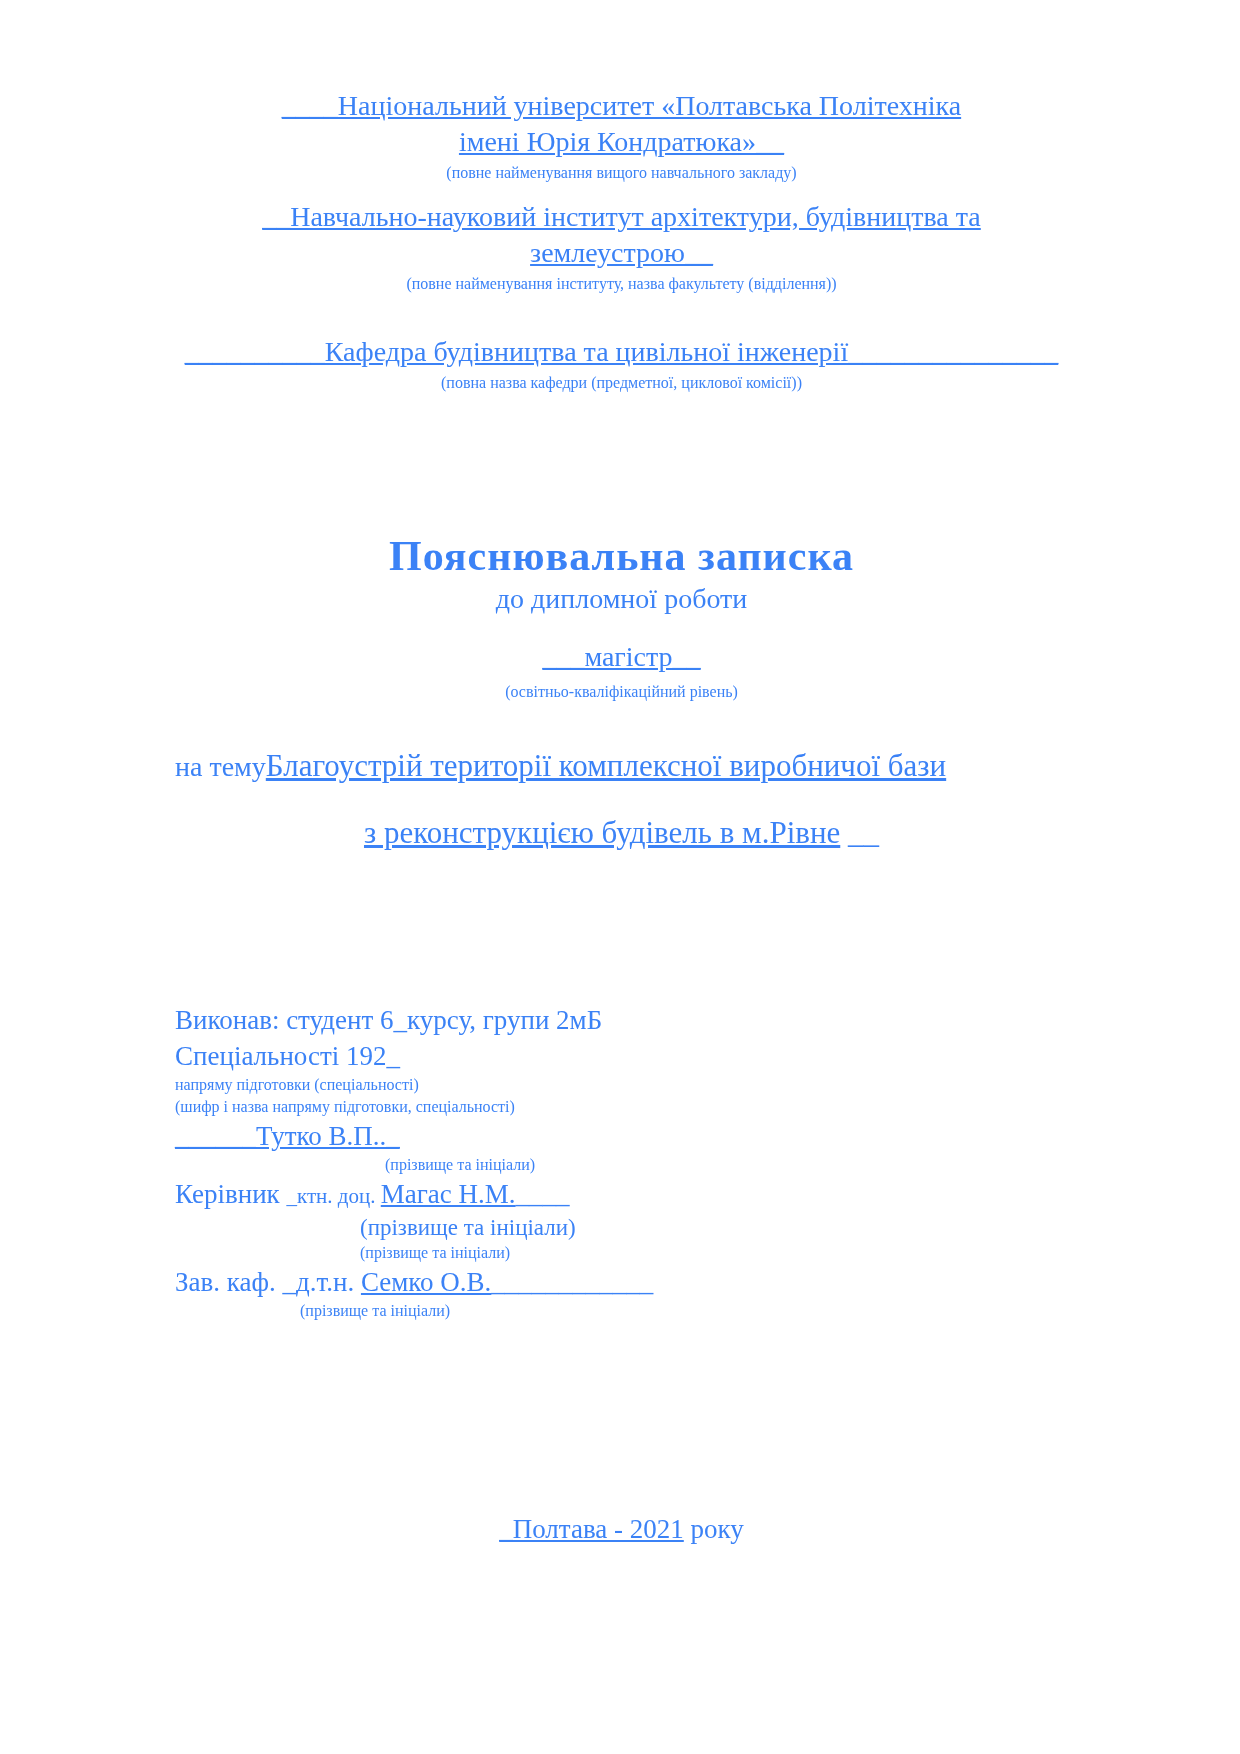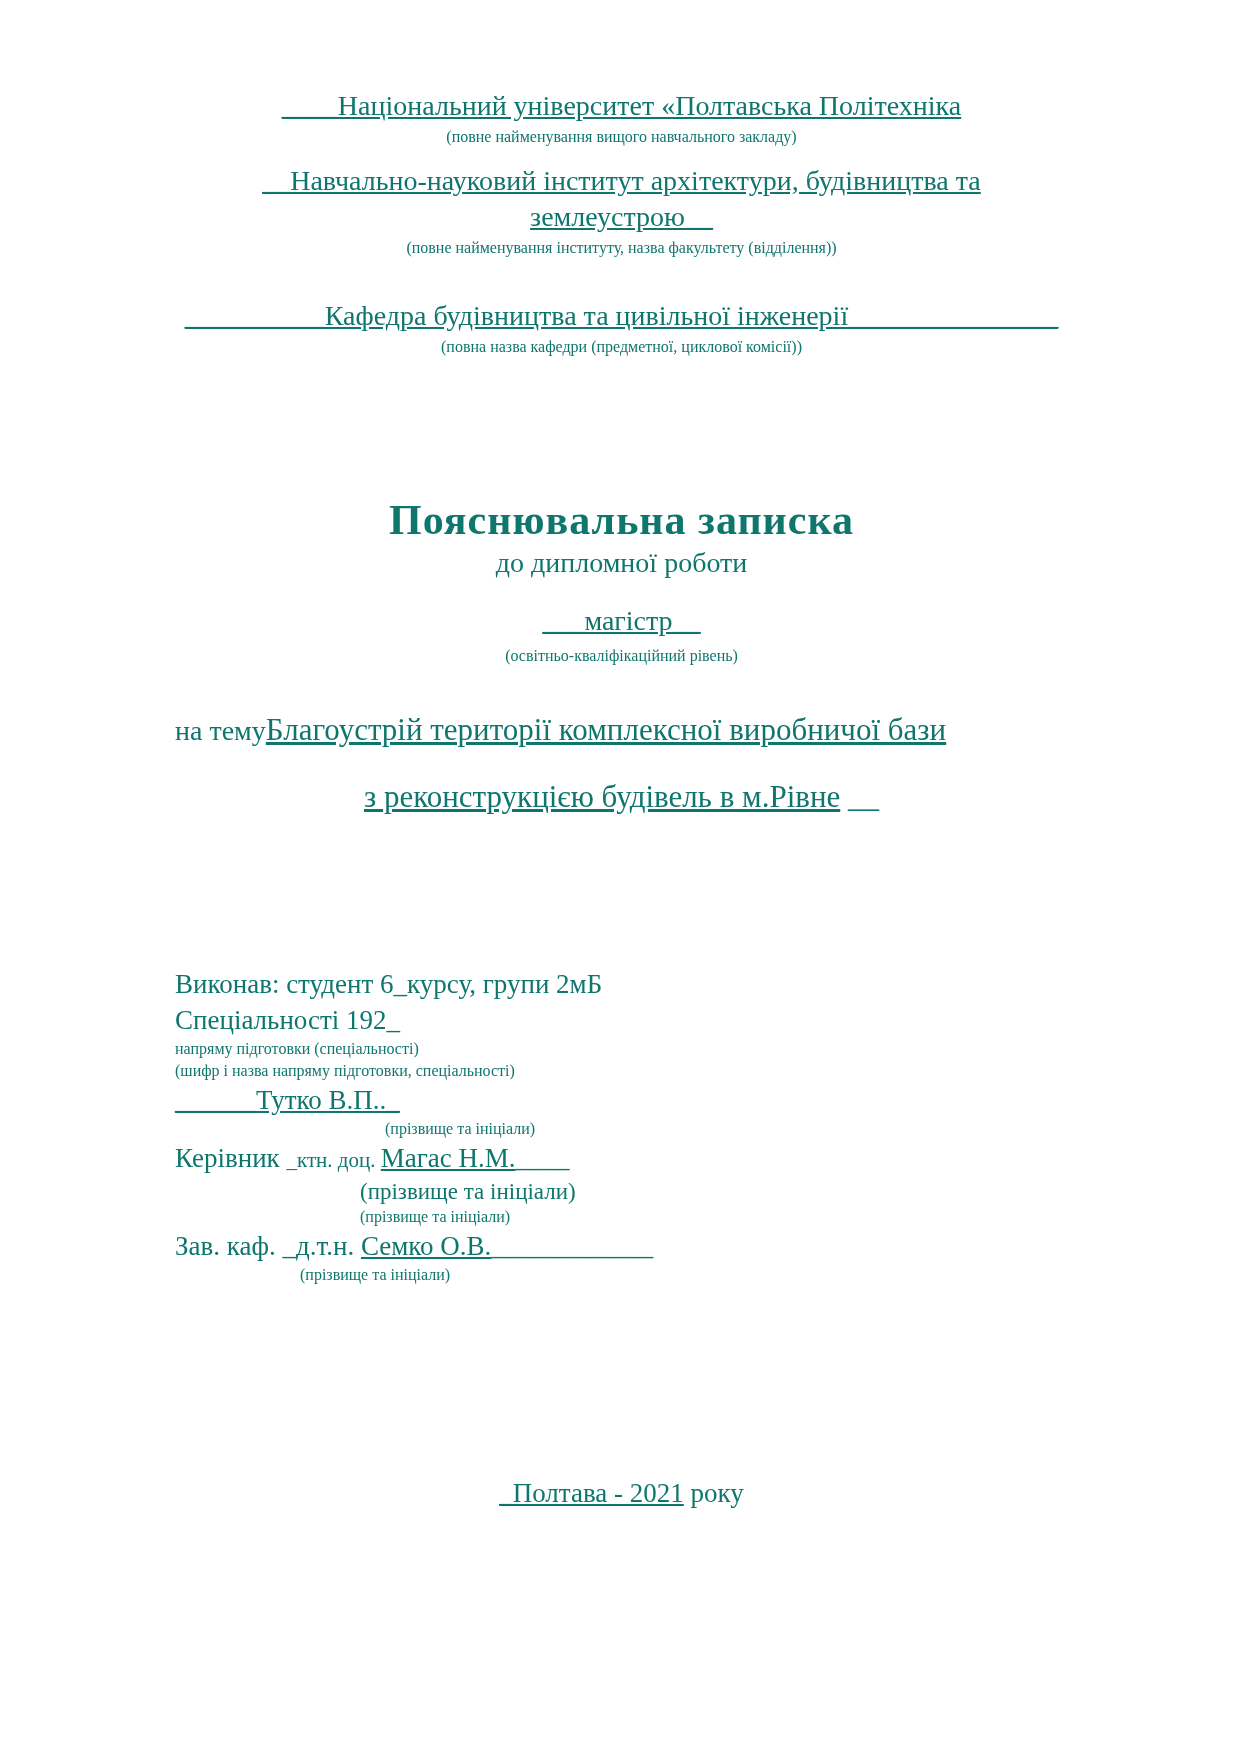--- a/index.html
+++ b/index.html
@@ -5,21 +5,21 @@
   html, body {
     margin: 0;
     padding: 0;
     background: #ffffff;
   }
   .page {
     position: relative;
     width: 1240px;
     height: 1754px;
     background: #ffffff;
-    color: #0f766e;
+    color: #3b82f6;
     font-family: "Liberation Serif", serif;
     box-sizing: border-box;
     padding: 88px 172px 0 175px;
     overflow: hidden;
   }
   .center { text-align: center; }
   .u { text-decoration: underline; }
 
   .line-lg {
     font-size: 28px;
@@ -92,20 +92,23 @@
 </style>
 </head>
 <body>
 
 <div class="page">
 
   <div class="center">
     <div class="line-lg">
       <span class="u">____Національний університет «Полтавська Політехніка</span>
     </div>
+    <div class="line-lg">
+      <span class="u">імені Юрія Кондратюка»__</span>
+    </div>
     <div class="caption-sm header-caption">(повне найменування вищого навчального закладу)</div>
   </div>
 
   <div class="center institute-block">
     <div class="line-lg">
       <span class="u">__Навчально-науковий  інститут архітектури, будівництва та землеустрою__</span>
     </div>
     <div class="caption-sm header-caption">(повне найменування інституту, назва факультету (відділення))</div>
   </div>
 

